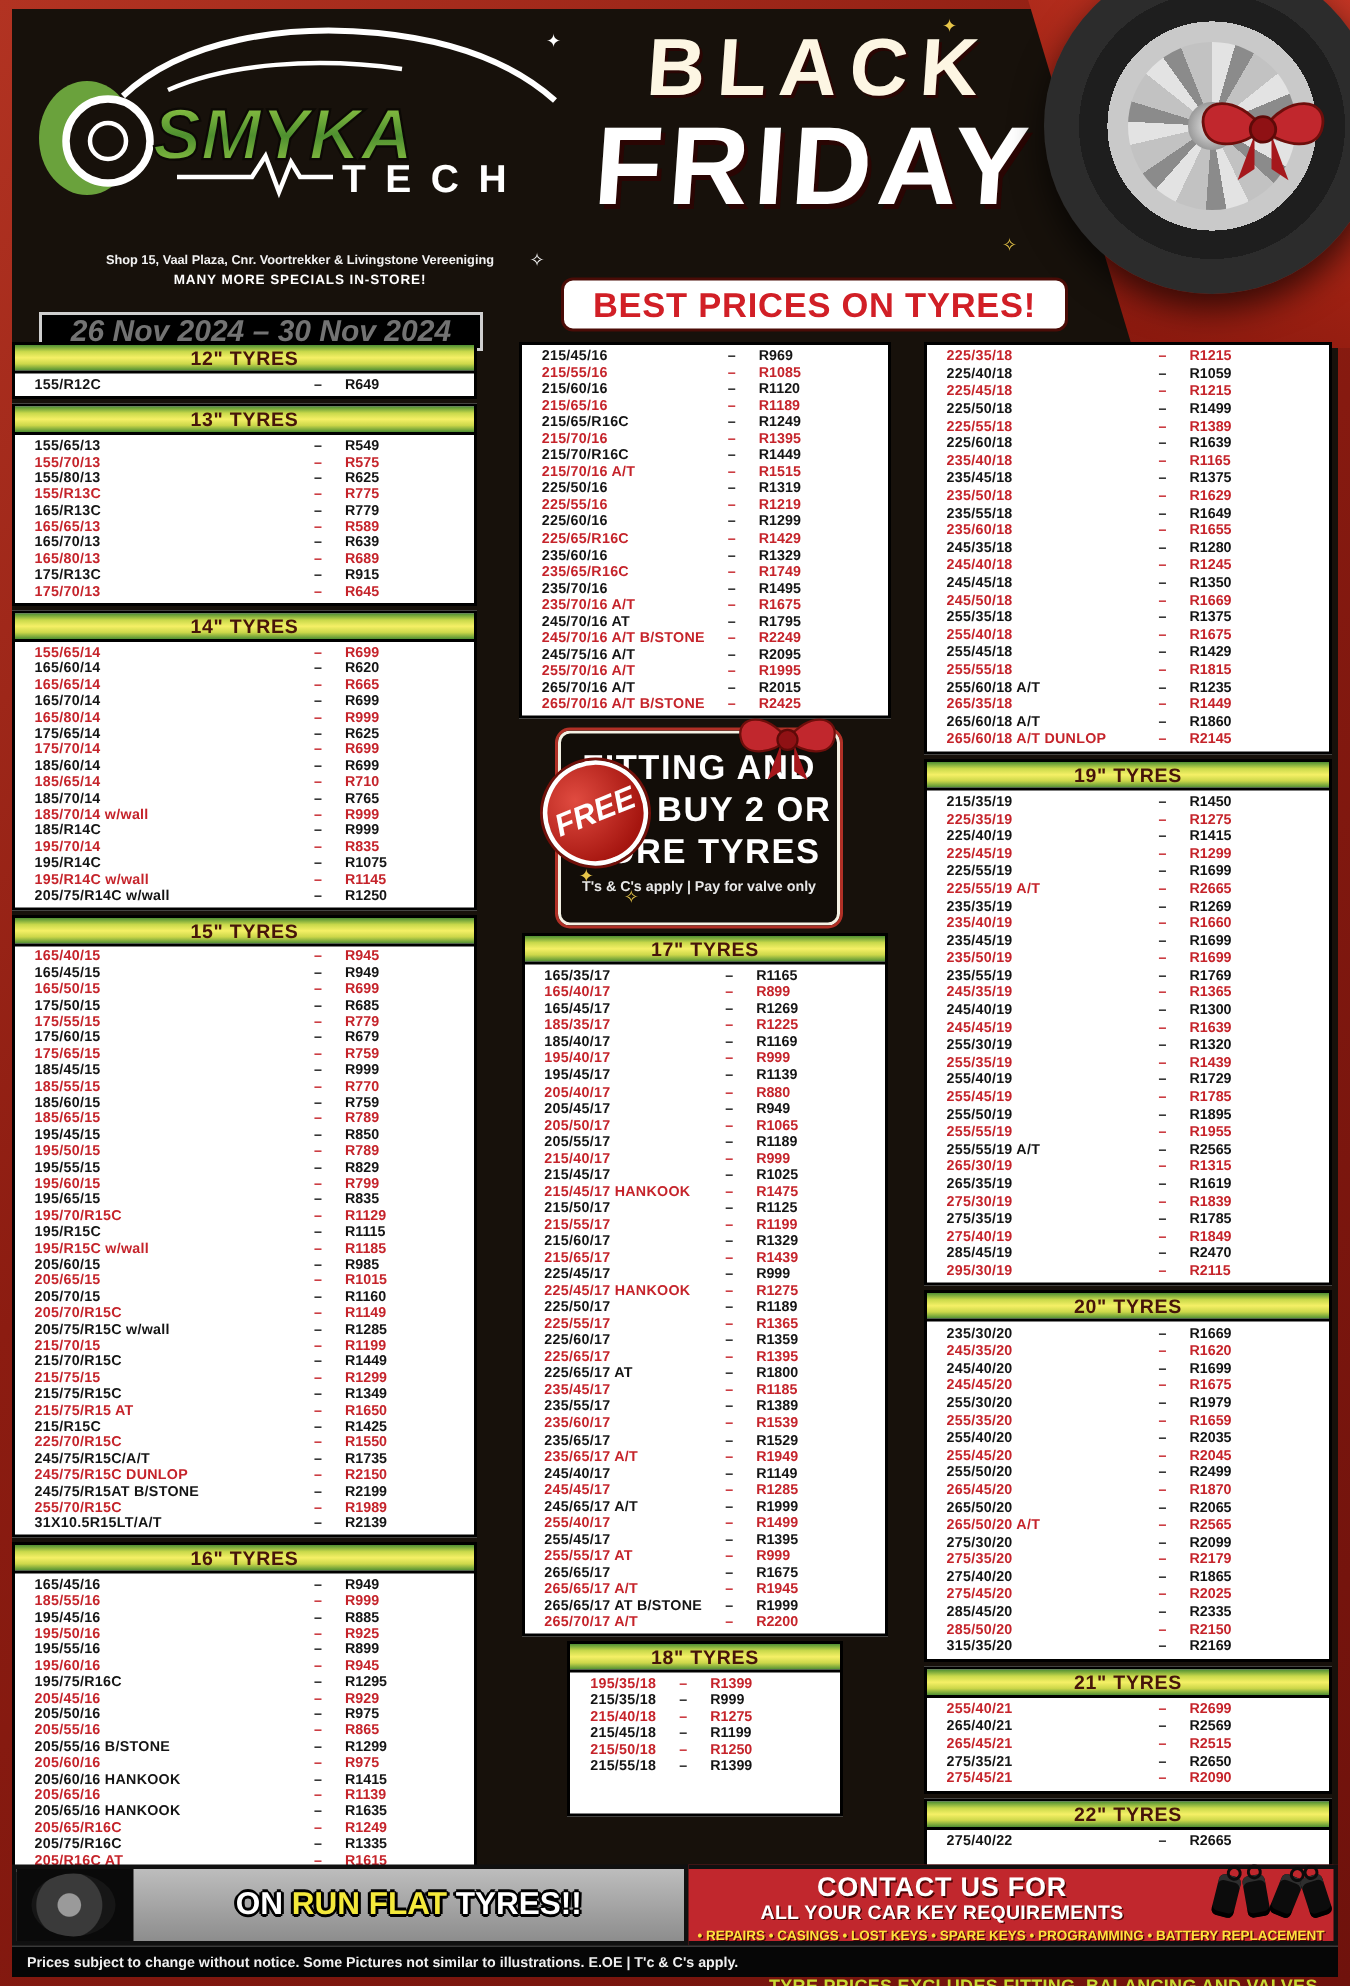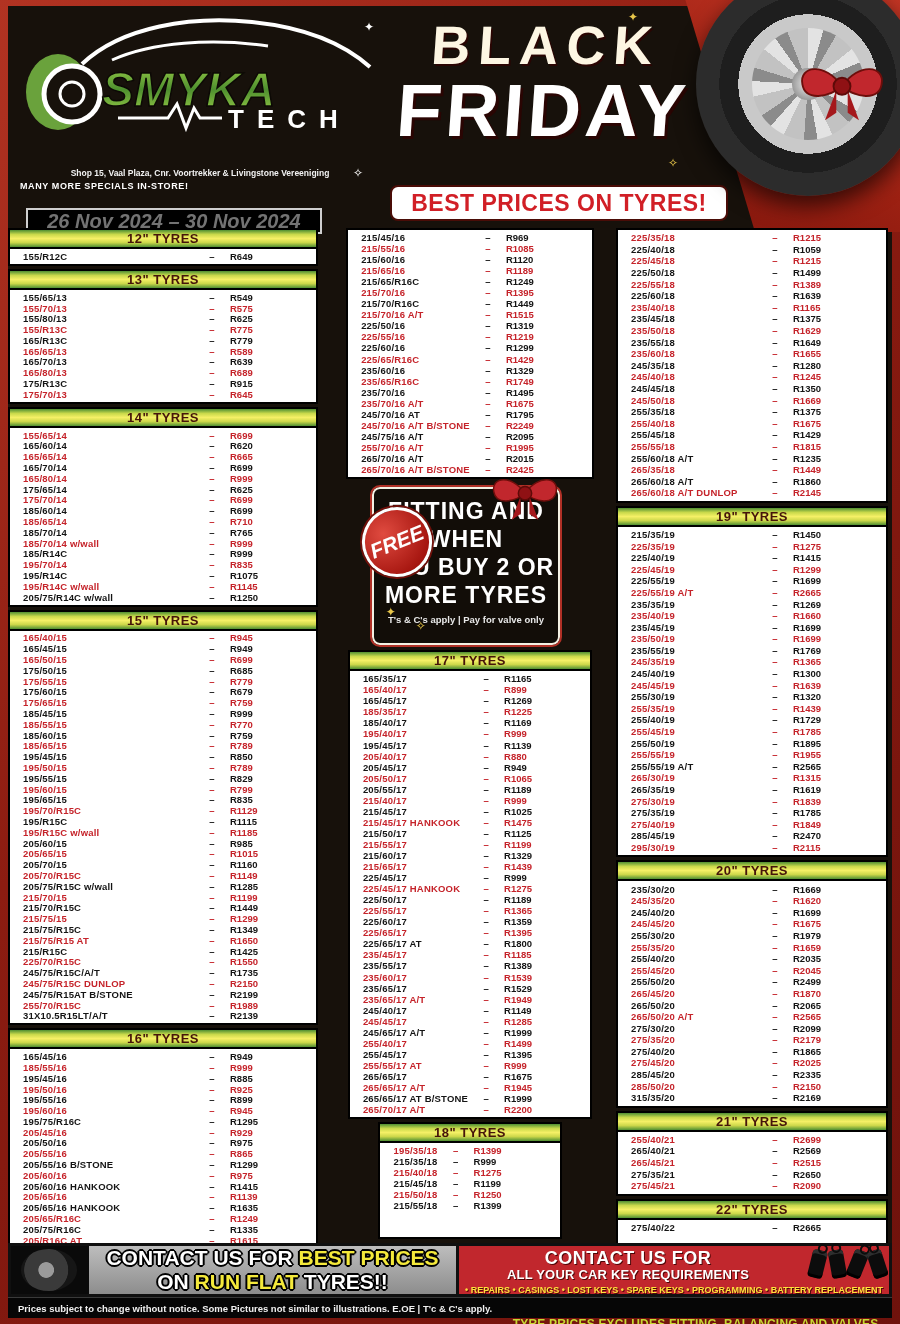--- a/index.html
+++ b/index.html
@@ -12,32 +12,32 @@
   .header{position:absolute;left:0;top:0;width:884px;height:222px;}
   .red-corner{position:absolute;top:-6px;right:-8px;width:290px;height:232px;
     background:linear-gradient(205deg,#c23524 0%,#9c2012 55%,#7c140c 100%);
     clip-path:polygon(26% 0,100% 0,100% 100%,50% 100%);}
   .logo-art{position:absolute;left:14px;top:6px;}
   .tel{position:absolute;left:12px;top:136px;width:360px;text-align:center;
     color:#e9e437;font-weight:900;font-size:19px;letter-spacing:.5px;
     text-shadow:1px 1px 0 #000,-1px -1px 0 #000,1px -1px 0 #000,-1px 1px 0 #000;}
   .addr{position:absolute;left:12px;top:162px;width:360px;text-align:center;
     color:#f2f2f2;font-weight:bold;font-size:8.5px;}
-  .specials{position:absolute;left:12px;top:175px;width:360px;
+  .specials{position:absolute;left:12px;top:175px;width:360px;text-align:center;
     color:#fff;font-weight:bold;font-size:9px;letter-spacing:.6px;}
   .dates{position:absolute;left:18px;top:202px;width:292px;height:22px;line-height:22px;
     background:#000;border:2px solid #cfcfcf;color:#737373;font-weight:900;font-style:italic;
     font-size:20px;text-align:center;}
   .bf1{position:absolute;left:368px;top:8px;width:340px;text-align:center;
     color:#fdf6e3;font-weight:900;font-size:54px;letter-spacing:8px;transform:skewX(-4deg);
     text-shadow:2px 2px 0 #2a0503;}
   .bf2{position:absolute;left:352px;top:62px;width:366px;text-align:center;
     color:#ffffff;font-weight:900;font-size:74px;letter-spacing:4px;transform:skewX(-4deg);
     text-shadow:3px 3px 0 #2a0503;}
-  .best-bar{position:absolute;left:382px;top:179px;width:334px;height:32px;line-height:32px;
+  .best-bar{position:absolute;left:366px;top:179px;width:334px;height:32px;line-height:32px;
     background:#fff;border-radius:8px;border:2px solid #4a0c07;text-align:center;
     color:#d11f26;font-weight:900;font-size:23px;letter-spacing:.5px;}
   .wheel{position:absolute;right:-28px;top:-34px;width:224px;height:224px;border-radius:50%;
     background:radial-gradient(circle,#4c4c4c 0 9%,#d6d6d6 9% 12%,#9e9e9e 12% 22%,#c9c9c9 22% 44%,
       #1e1e1e 44% 56%,#2c2c2c 56% 74%,#141414 74% 100%);
     box-shadow:0 10px 22px rgba(0,0,0,.65);}
   .wheel .spokes{position:absolute;inset:25%;border-radius:50%;
     background:repeating-conic-gradient(#e3e3e3 0 16deg,#8b8b8b 16deg 30deg,#c2c2c2 30deg 51.4deg);}
   .wheel .hub{position:absolute;inset:43%;border-radius:50%;background:radial-gradient(#eee,#777);}
   .bow{position:absolute;z-index:5;}
@@ -712,21 +712,20 @@
                 <span class="size">265/70/16 A/T B/STONE</span>
                 <span class="dash">–</span>
                 <span class="price">R2425</span>
               </div>
             </div>
           </div>
           <div class="free-wrap">
             <div class="free-badge">FREE</div>
             <div class="free-box">
               <div class="free-line">FITTING AND</div>
-              <div class="free-line">WHEN</div>
               <div class="free-line">YOU BUY 2 OR</div>
               <div class="free-line">MORE TYRES</div>
               <div class="free-terms">T's &amp; C's apply | Pay for valve only</div>
               <svg class="bow bow-free" width="78" height="52" viewBox="0 0 100 70">
                 <path d="M50,30 C32,4 4,8 8,28 C11,46 36,42 50,30 Z" fill="#c1272d" stroke="#6d0e0b" stroke-width="2"></path>
                 <path d="M50,30 C68,4 96,8 92,28 C89,46 64,42 50,30 Z" fill="#c1272d" stroke="#6d0e0b" stroke-width="2"></path>
                 <path d="M44,34 L32,66 L44,58 Z" fill="#a5181c"></path>
                 <path d="M56,34 L68,66 L56,58 Z" fill="#a5181c"></path>
                 <circle cx="50" cy="30" r="9" fill="#8f1114" stroke="#5e0a08" stroke-width="2"></circle>
               </svg>
@@ -1382,21 +1381,20 @@
           </div>
         </div>
     </div>
 
     <div class="bars">
       <div class="bar-left">
         <div class="tyre-pic">
             <i></i>
           </div>
         <div class="bl-text">
-          <div><span>CONTACT US FOR </span><span class="yel">BEST PRICES</span></div>
           <div><span>ON </span><span class="yel">RUN FLAT</span><span> TYRES!!</span></div>
         </div>
       </div>
       <div class="bar-right">
         <div class="br-top">
           <div class="br-l1">CONTACT US FOR</div>
           <div class="br-l2">ALL YOUR CAR KEY REQUIREMENTS</div>
         </div>
         <div class="br-l3">• REPAIRS • CASINGS • LOST KEYS • SPARE KEYS • PROGRAMMING • BATTERY REPLACEMENT</div>
         <div class="keys">

